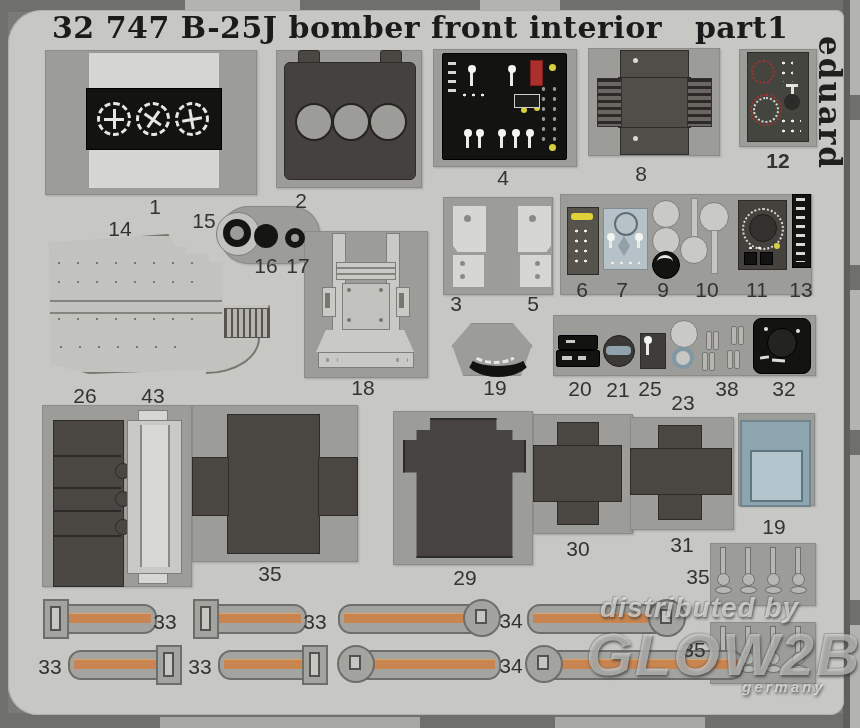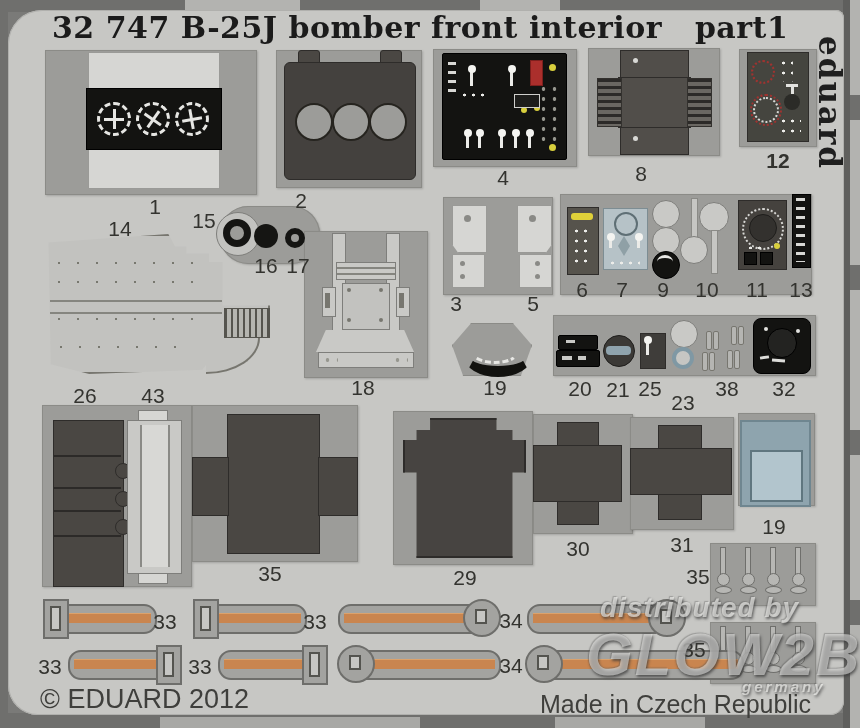--- a/index.html
+++ b/index.html
@@ -371,20 +371,18 @@
       <span class="lbl" style="left: 698px; top: 577px;">35</span>
       <span class="lbl" style="left: 694px; top: 650px;">35</span>
       <span class="lbl" style="left: 165px; top: 622px;">33</span>
       <span class="lbl" style="left: 315px; top: 622px;">33</span>
       <span class="lbl" style="left: 511px; top: 621px;">34</span>
       <span class="lbl" style="left: 50px; top: 667px;">33</span>
       <span class="lbl" style="left: 200px; top: 667px;">33</span>
       <span class="lbl" style="left: 511px; top: 666px;">34</span>
     </div>
 
-  <div class="c foot" style="left:40px;top:684px;font-size:27px;">© EDUARD 2012</div>
-  <div class="c foot" style="left:540px;top:690px;font-size:25px;">Made in Czech Republic</div>
 
   <div class="c wm" style="left:600px;top:592px;font-size:28px;letter-spacing:1px;">distributed by</div>
   <div class="c wm" style="left:586px;top:620px;font-size:60px;letter-spacing:2px;color:rgba(246,246,244,.52);">GLOW2B</div>
   <div class="c wm" style="left:742px;top:678px;font-size:15px;letter-spacing:3px;">germany</div>
 
 </div>
 
 </body></html>

